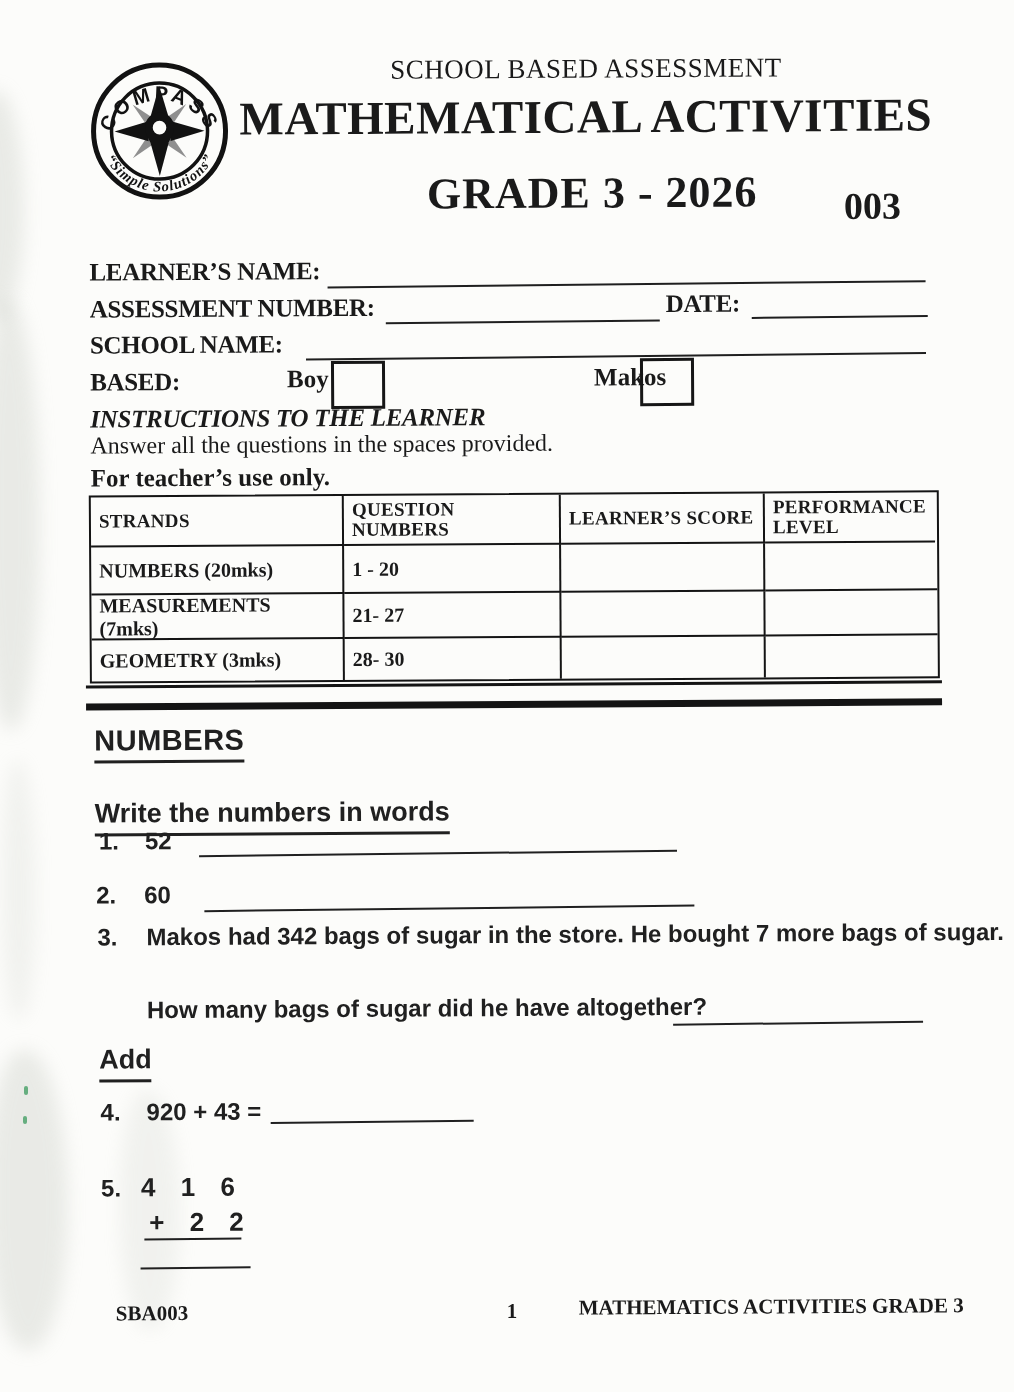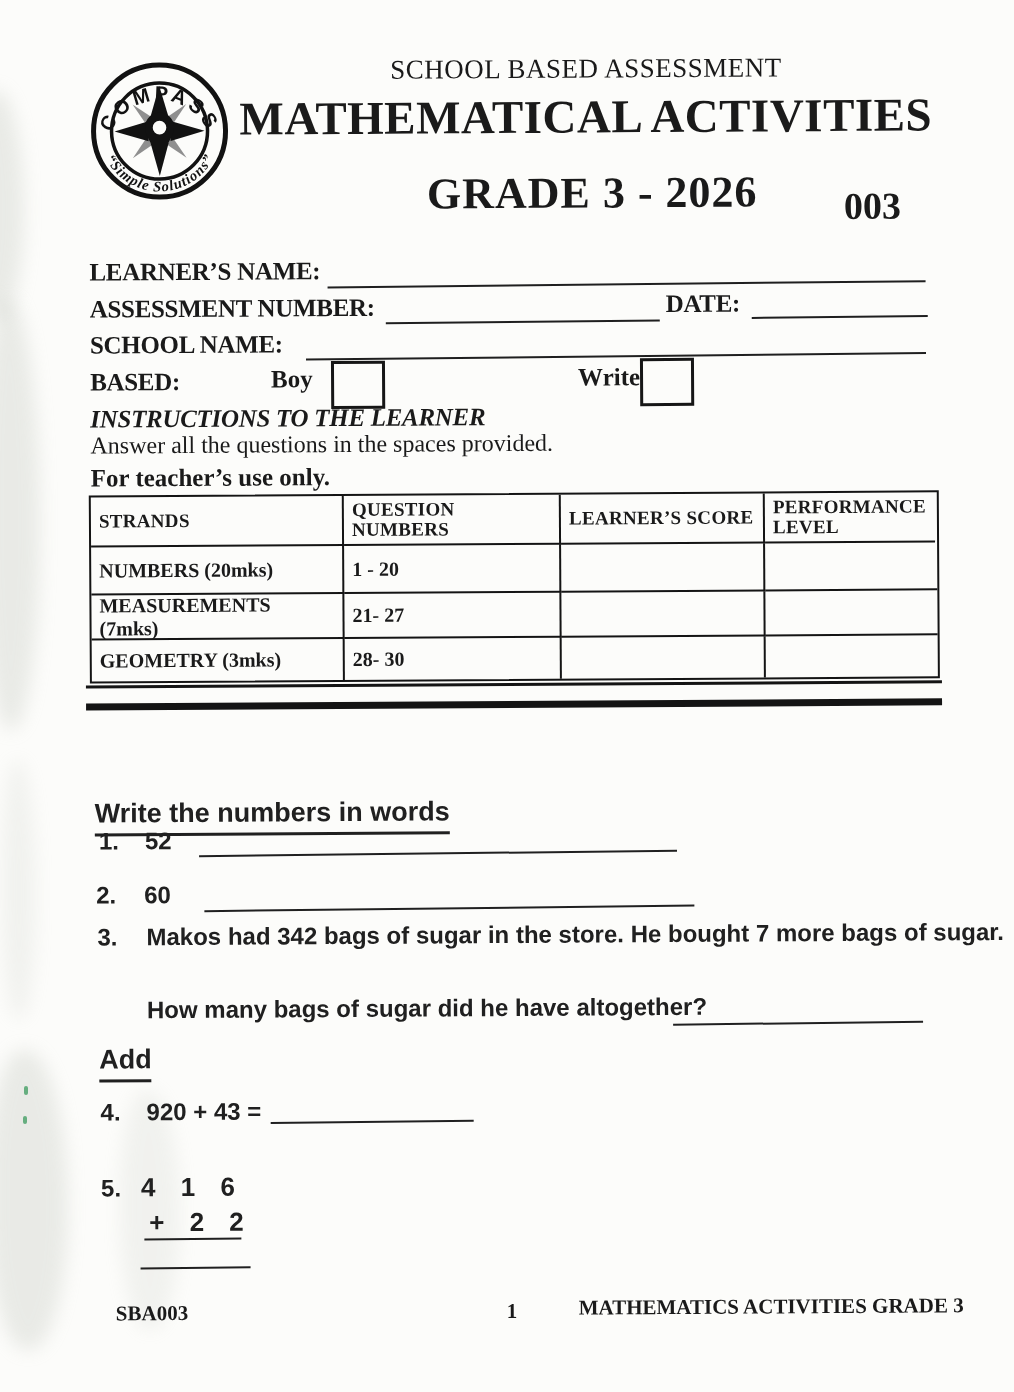--- a/index.html
+++ b/index.html
@@ -15,21 +15,21 @@
   .smudge.light{opacity:.16;}
   .speck{position:absolute;background:#3a9a5c;border-radius:2px;opacity:.75;}
   
   .subtitle{font-size:27px;letter-spacing:.5px;}
   .title{font-size:47px;font-weight:bold;letter-spacing:.5px;white-space:nowrap;}
   .grade{font-size:44px;font-weight:bold;letter-spacing:1px;white-space:nowrap;}
   .code{font-size:38px;font-weight:bold;}
   
   .flabel{font-size:25px;font-weight:bold;letter-spacing:-.3px;white-space:nowrap;}
   .fline{position:absolute;border-bottom:2.5px solid #1f1f1f;transform:rotate(-0.25deg);}
-  .gword{font-size:25px;font-weight:bold;}
+  .gword{font-size:25px;font-weight:bold;margin-left:16px;}
   .cbox{position:absolute;border:3px solid #161616;background:transparent;}
   
   .instr-h{font-size:25px;font-weight:bold;font-style:italic;letter-spacing:-.3px;}
   .instr-b{font-size:24px;}
   .teacher{font-size:25px;font-weight:bold;}
   
   .stable{position:absolute;left:90px;top:493px;width:846px;height:184px;
     border:2.5px solid #141414;display:grid;
     grid-template-columns:253px 217px 204px 1fr;
     grid-template-rows:50px 48px 45px 1fr;}
@@ -113,21 +113,21 @@
     <div class="fline" style="left:388px;top:287px;width:274px;height:34px;"></div>
     <div class="abs flabel" style="left:668px;top:291px;">DATE:</div>
     <div class="fline" style="left:754px;top:284px;width:176px;height:34px;"></div>
 
     <div class="abs flabel" style="left:92px;top:329px;">SCHOOL NAME:</div>
     <div class="fline" style="left:308px;top:322px;width:620px;height:34px;"></div>
 
     <div class="abs flabel" style="left:92px;top:366px;">BASED:</div>
     <div class="abs gword" style="left:273px;top:364px;">Boy</div>
     <div class="cbox" style="left:333px;top:360px;width:48px;height:42px;"></div>
-    <div class="abs gword" style="left:580px;top:364px;">Write</div>
+    <div class="abs gword" style="left:580px;top:364px;">Makos</div>
     <div class="cbox" style="left:642px;top:359px;width:48px;height:42px;"></div>
 
     <div class="abs instr-h" style="left:92px;top:403px;">INSTRUCTIONS TO THE LEARNER</div>
     <div class="abs instr-b" style="left:92px;top:430px;">Answer all the questions in the spaces provided.</div>
     <div class="abs teacher" style="left:92px;top:462px;">For teacher’s use only.</div>
 
     <div class="stable">
       <div class="cell th">STRANDS</div>
       <div class="cell th">QUESTION NUMBERS</div>
       <div class="cell th">LEARNER’S SCORE</div>
@@ -144,20 +144,21 @@
       <div class="cell td"></div>
 
       <div class="cell td lastrow">GEOMETRY (3mks)</div>
       <div class="cell td lastrow">28- 30</div>
       <div class="cell td lastrow"></div>
       <div class="cell td lastrow"></div>
     </div>
 
     <div class="dbl-rule"></div>
 
+    <div class="abs hand sec-h" style="left:94px;top:722px;">NUMBERS</div>
     <div class="abs hand sub-h" style="left:94px;top:796px;">Write the numbers in words</div>
 
     <div class="abs hand qnum" style="left:98px;top:825px;">1.</div>
     <div class="abs hand qtext" style="left:144px;top:825px;">52</div>
     <div class="aline" style="left:198px;top:818px;width:478px;height:34px;"></div>
 
     <div class="abs hand qnum" style="left:95px;top:879px;">2.</div>
     <div class="abs hand qtext" style="left:143px;top:879px;">60</div>
     <div class="aline" style="left:203px;top:873px;width:490px;height:34px;"></div>
 

